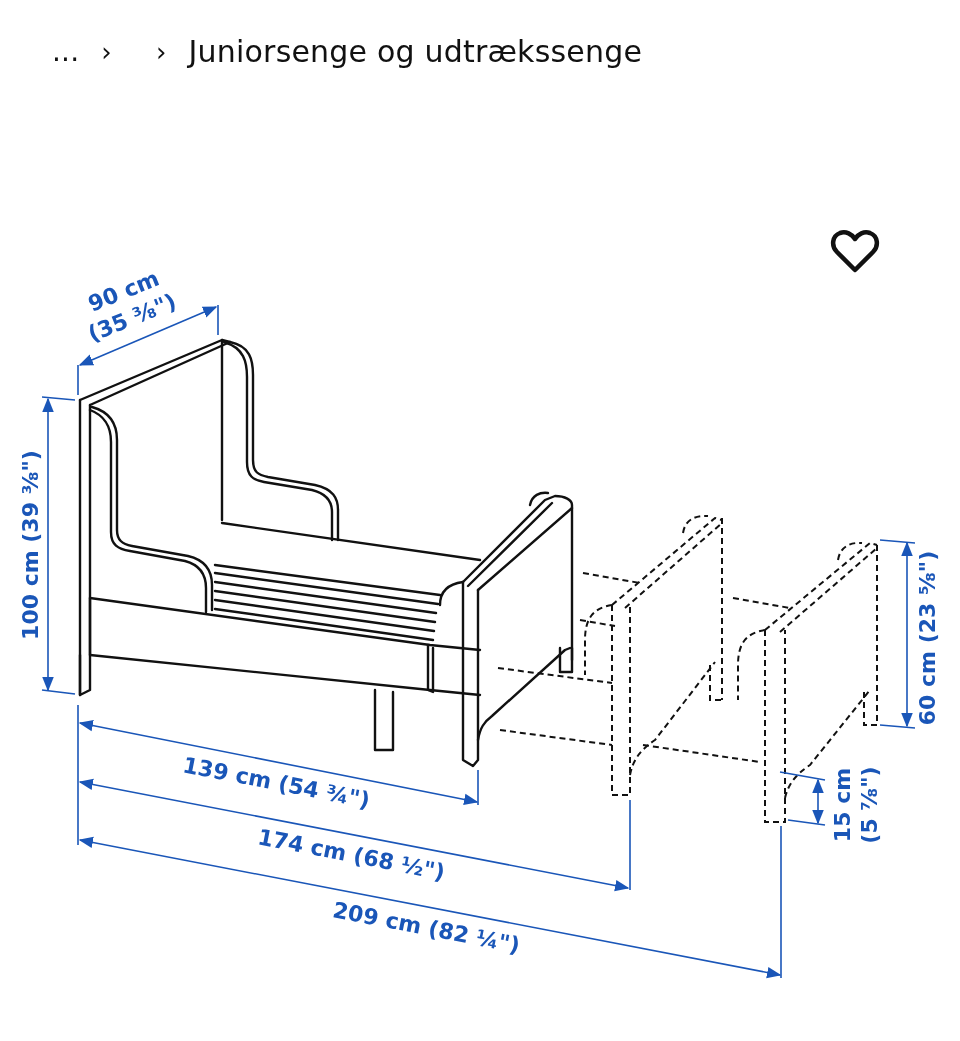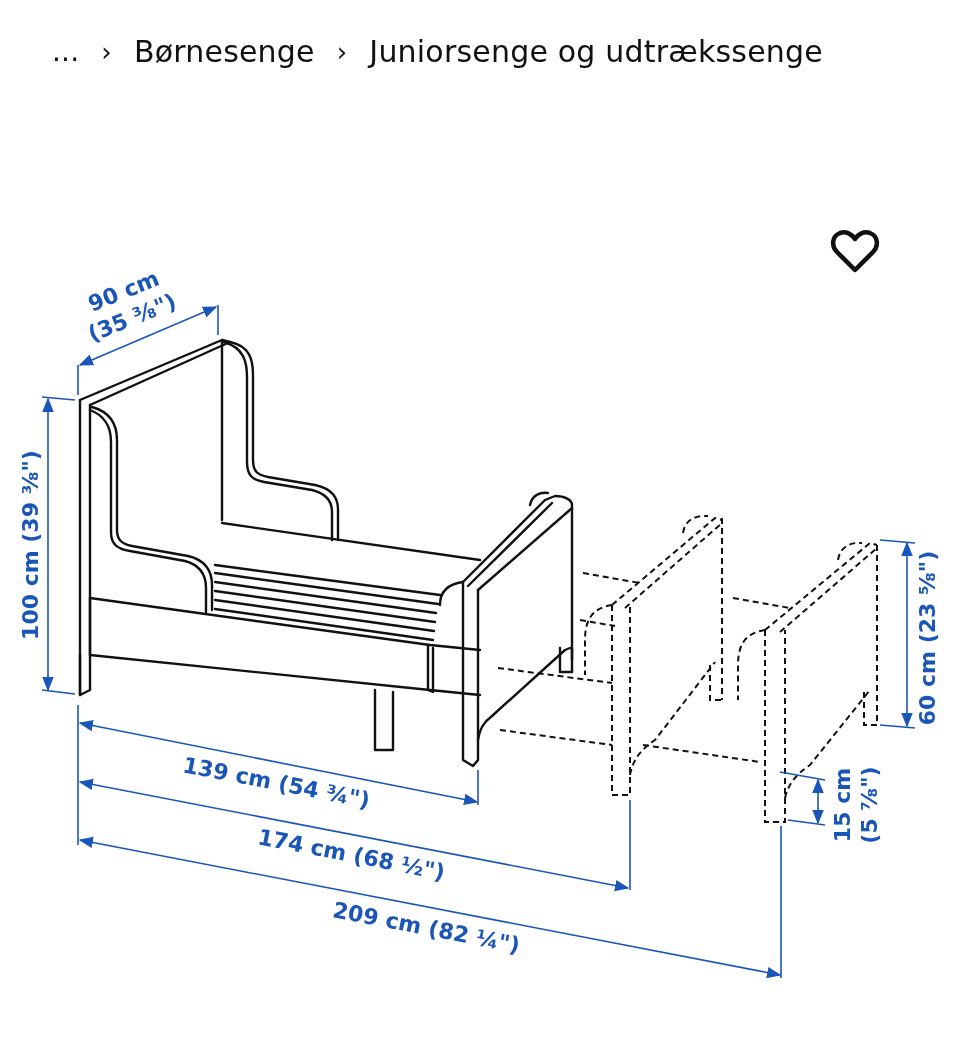--- a/index.html
+++ b/index.html
@@ -13,21 +13,20 @@
   .fav { position:absolute; left:826px; top:222px; width:58px; height:58px; cursor:pointer; }
   .diagram { position:absolute; left:0; top:230px; width:960px; height:790px; }
   .dim { fill:#1a56b8; font-weight:bold; font-family:"DejaVu Sans","Liberation Sans",sans-serif; }
 </style>
 </head>
 <body>
 
 <nav class="breadcrumb">
   <a class="crumb ellipsis">...</a>
   <span class="sep">›</span>
-  <a class="crumb">Børnesenge</a>
   <span class="sep">›</span>
   <a class="crumb">Juniorsenge og udtrækssenge</a>
 </nav>
 
 <div class="fav">
   <svg width="58" height="58" viewBox="0 0 58 58">
     <path d="M29 48 L11 30 C5 24 6 14 14 11 C20 9 26 12 29 17 C32 12 38 9 44 11 C52 14 53 24 47 30 Z" fill="none" stroke="#111" stroke-width="4.5" stroke-linejoin="round"></path>
   </svg>
 </div>
 

